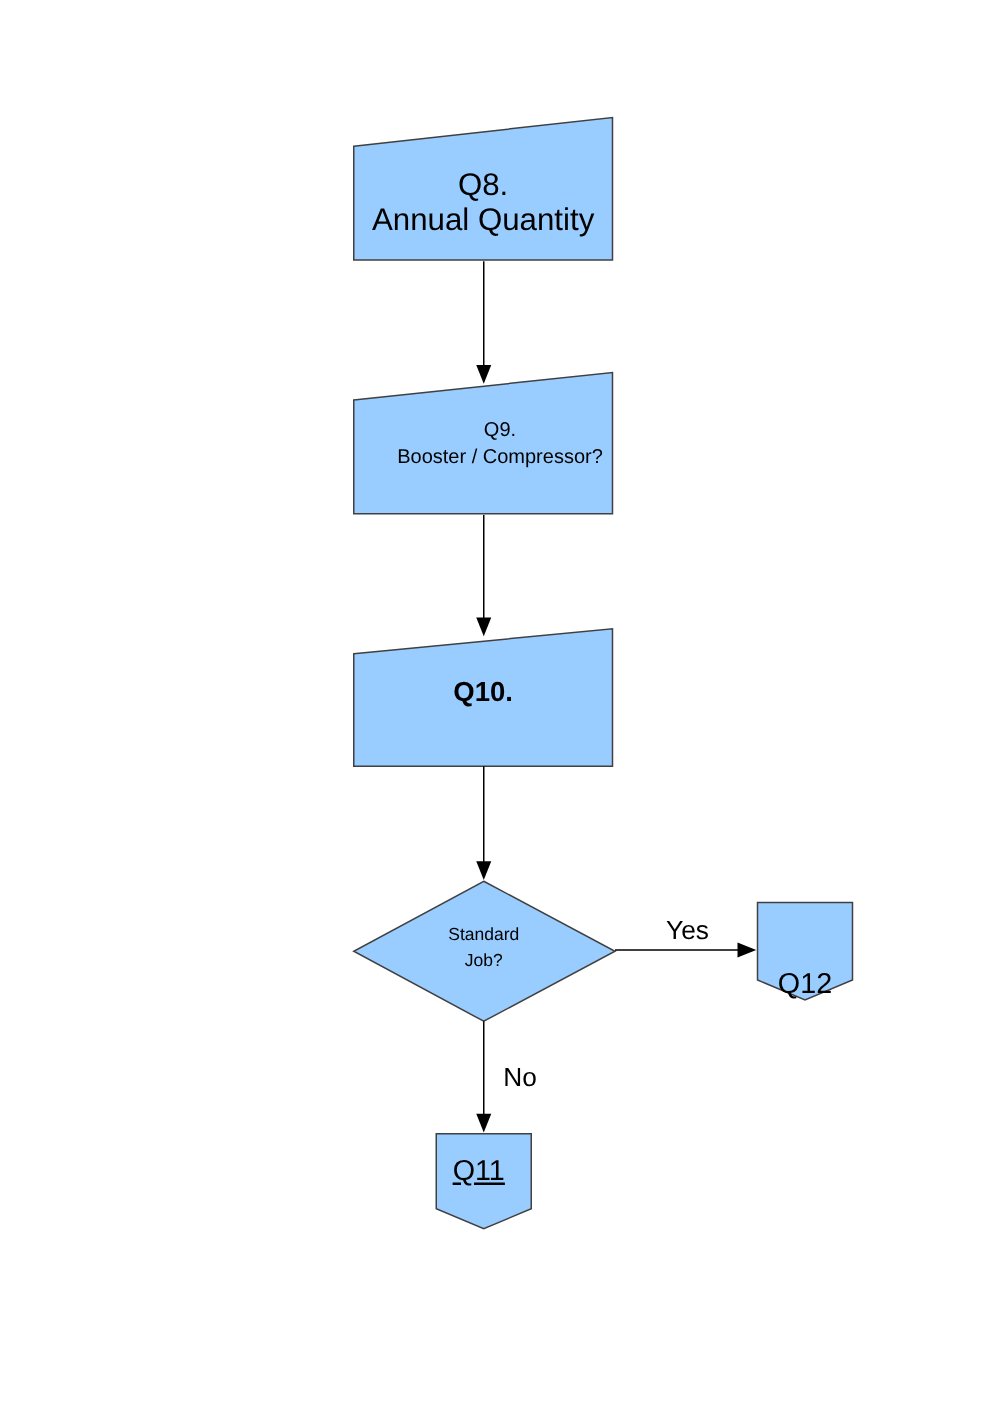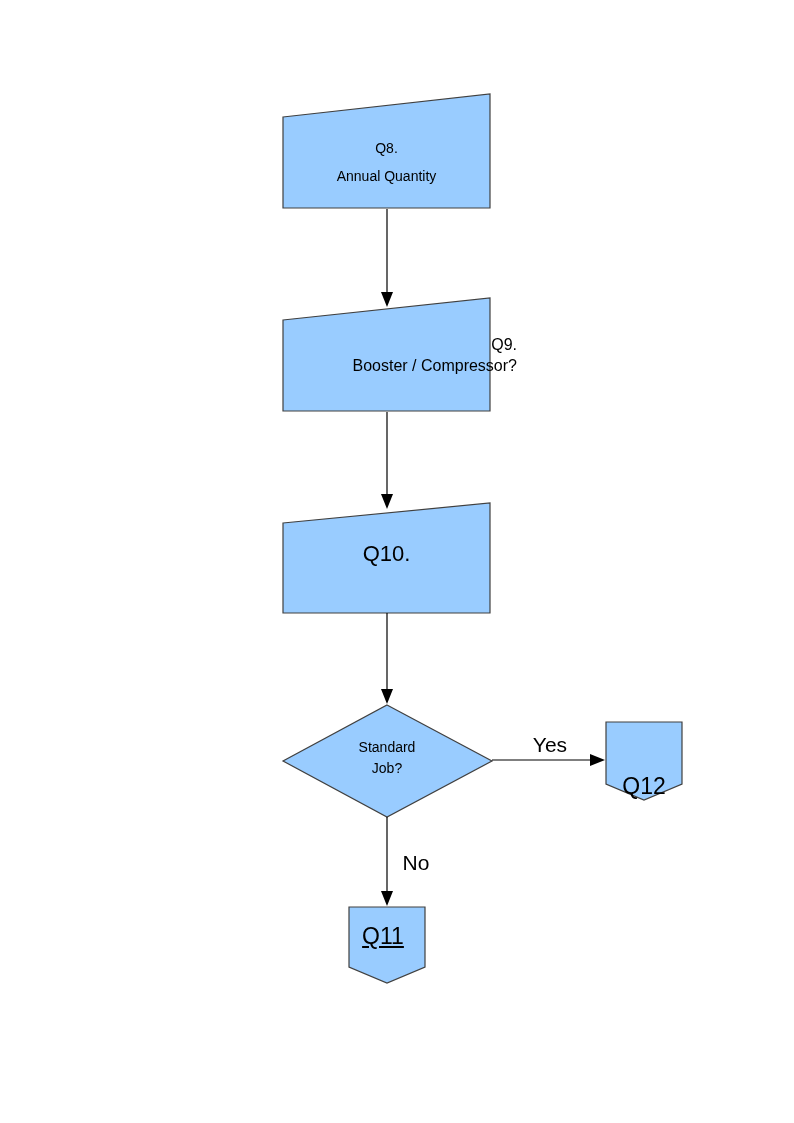--- a/index.html
+++ b/index.html
@@ -40,23 +40,23 @@
   .arrowhead {
     fill: var(--arrow-color, #000000);
     stroke: none;
   }
   .label {
     position: absolute;
     text-align: center;
     color: var(--text-color, #000);
     white-space: nowrap;
   }
-  .lbl-q8      { left: 283px; top: 134px; width: 207px; font-size: 14px; line-height: 28px; }
-  .lbl-q9      { left: 283px; top: 334px; width: 234px; font-size: 16px; line-height: 21px; text-align: right; }
-  .lbl-q10     { left: 283px; top: 540px; width: 207px; font-size: 22px; line-height: 28px; }
+  .lbl-q8      { left: 283px; top: 134px; width: 207px; font-size: 25px; line-height: 28px; }
+  .lbl-q9      { left: 283px; top: 334px; width: 234px; font-size: 16px; line-height: 21px; }
+  .lbl-q10     { left: 283px; top: 540px; width: 207px; font-size: 22px; line-height: 28px; font-weight: bold; }
   .lbl-decision{ left: 287px; top: 737px; width: 200px; font-size: 14px; line-height: 21px; }
   .lbl-q12     { left: 606px; top: 738px; width: 76px;  font-size: 23px; line-height: 26px; margin-top: 35px; }
   .lbl-q11     { left: 349px; top: 923px; width: 68px;  font-size: 23px; line-height: 26px; text-decoration: underline; }
   .lbl-yes     { left: 505px; top: 733px; width: 90px;  font-size: 21px; line-height: 24px; }
   .lbl-no      { left: 386px; top: 851px; width: 60px;  font-size: 21px; line-height: 24px; text-align: center; }
 </style>
 </head>
 <body>
 
 <div class="canvas">

